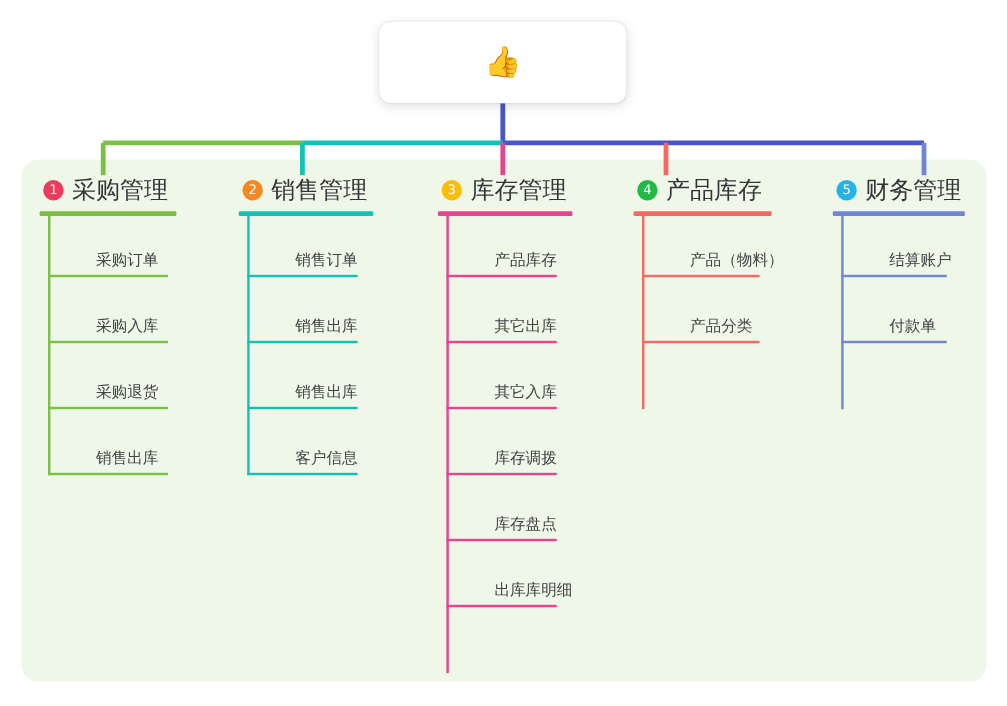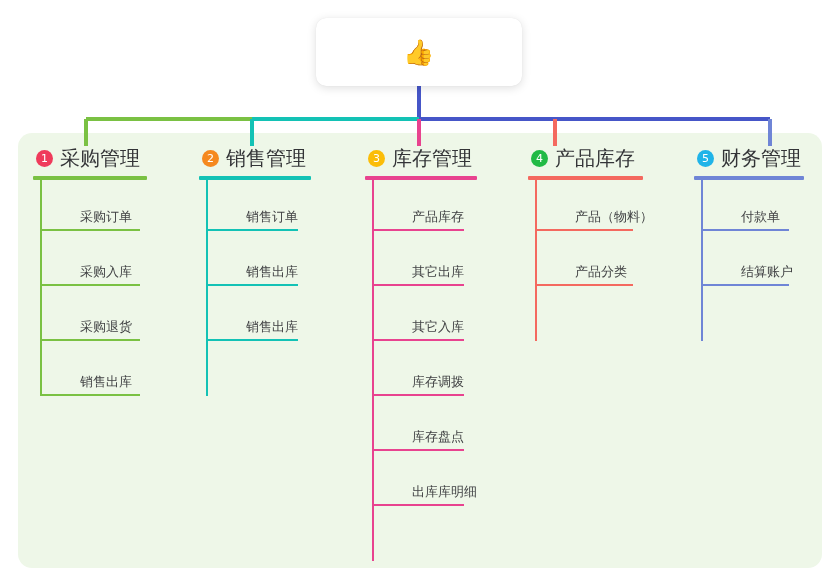--- a/index.html
+++ b/index.html
@@ -207,20 +207,24 @@
             <div class="leaf-rule" style="background: rgb(19, 194, 181); width: 92px;"></div>
           </div>
           <div class="leaf">
             <span class="leaf-text">销售出库</span>
             <div class="leaf-rule" style="background: rgb(19, 194, 181); width: 92px;"></div>
           </div>
           <div class="leaf">
             <span class="leaf-text">销售出库</span>
             <div class="leaf-rule" style="background: rgb(19, 194, 181); width: 92px;"></div>
           </div>
+          <div class="leaf">
+            <span class="leaf-text">客户信息</span>
+            <div class="leaf-rule" style="background: rgb(19, 194, 181); width: 92px;"></div>
+          </div>
         </div>
       </div>
       <div class="column" style="left: 365px; width: 112px;">
         <div class="col-header">
           <span class="badge" style="background: rgb(251, 189, 8);">3</span>
           <span class="col-title">库存管理</span>
         </div>
         <div class="header-rule" style="background: rgb(232, 67, 143); width: 112px;"></div>
         <div class="leaves">
           <div class="spine" style="background: rgb(232, 67, 143); height: 381px;"></div>
@@ -270,23 +274,23 @@
       </div>
       <div class="column" style="left: 694px; width: 110px;">
         <div class="col-header">
           <span class="badge" style="background: rgb(32, 180, 232);">5</span>
           <span class="col-title">财务管理</span>
         </div>
         <div class="header-rule" style="background: rgb(111, 133, 214); width: 110px;"></div>
         <div class="leaves">
           <div class="spine" style="background: rgb(111, 133, 214); height: 161px;"></div>
           <div class="leaf">
+            <span class="leaf-text">结算账户</span>
+            <div class="leaf-rule" style="background: rgb(111, 133, 214); width: 88px;"></div>
+          </div>
+          <div class="leaf">
             <span class="leaf-text">付款单</span>
             <div class="leaf-rule" style="background: rgb(111, 133, 214); width: 88px;"></div>
           </div>
-          <div class="leaf">
-            <span class="leaf-text">结算账户</span>
-            <div class="leaf-rule" style="background: rgb(111, 133, 214); width: 88px;"></div>
-          </div>
         </div>
       </div>
     </div>
 </div>
 
 </body></html>

